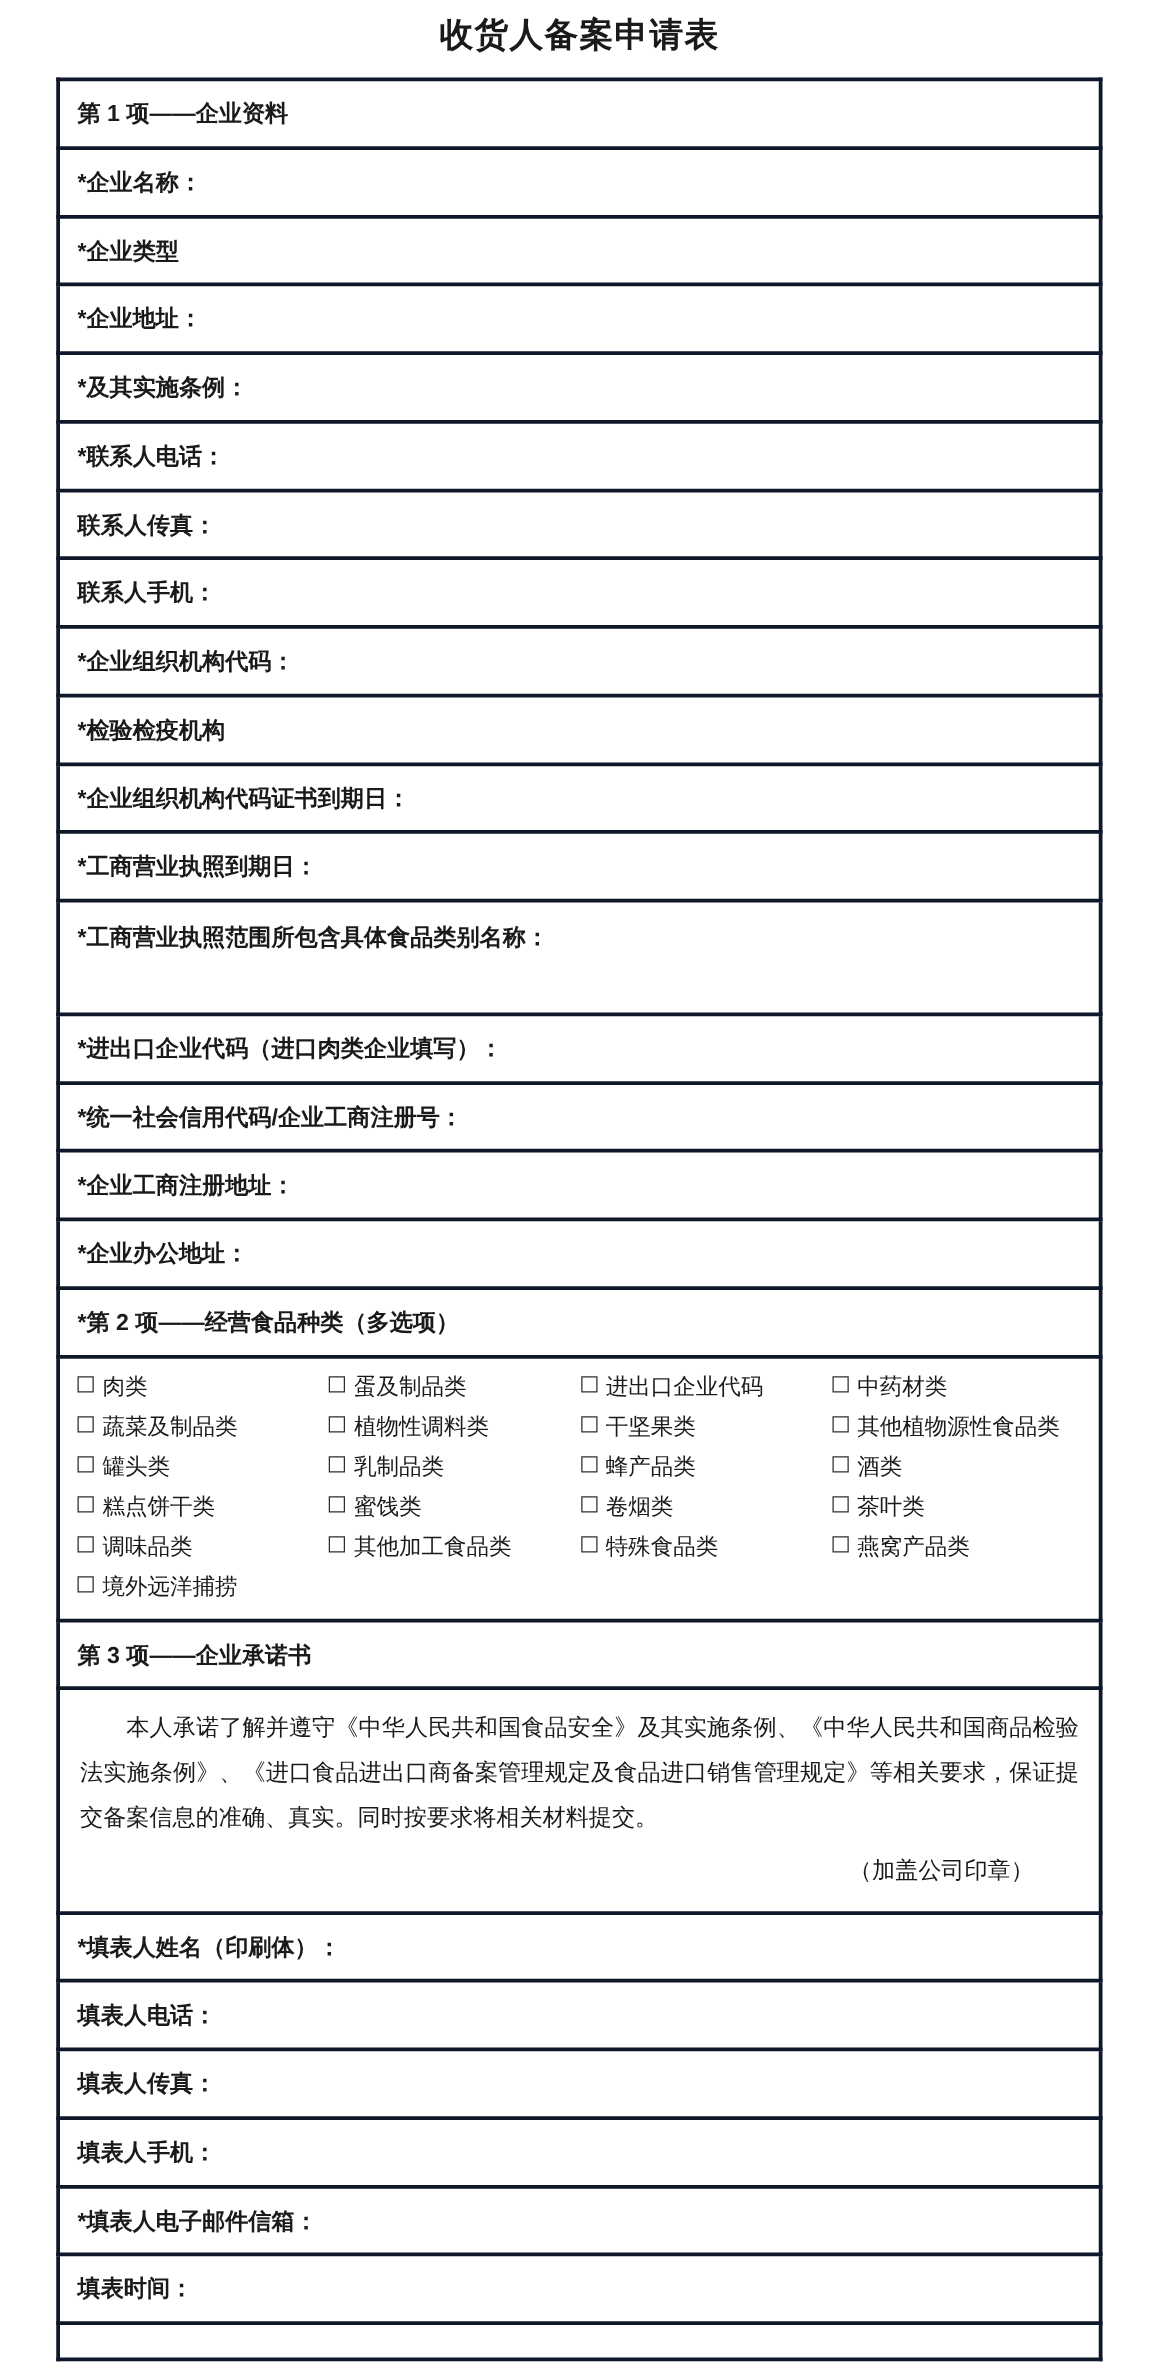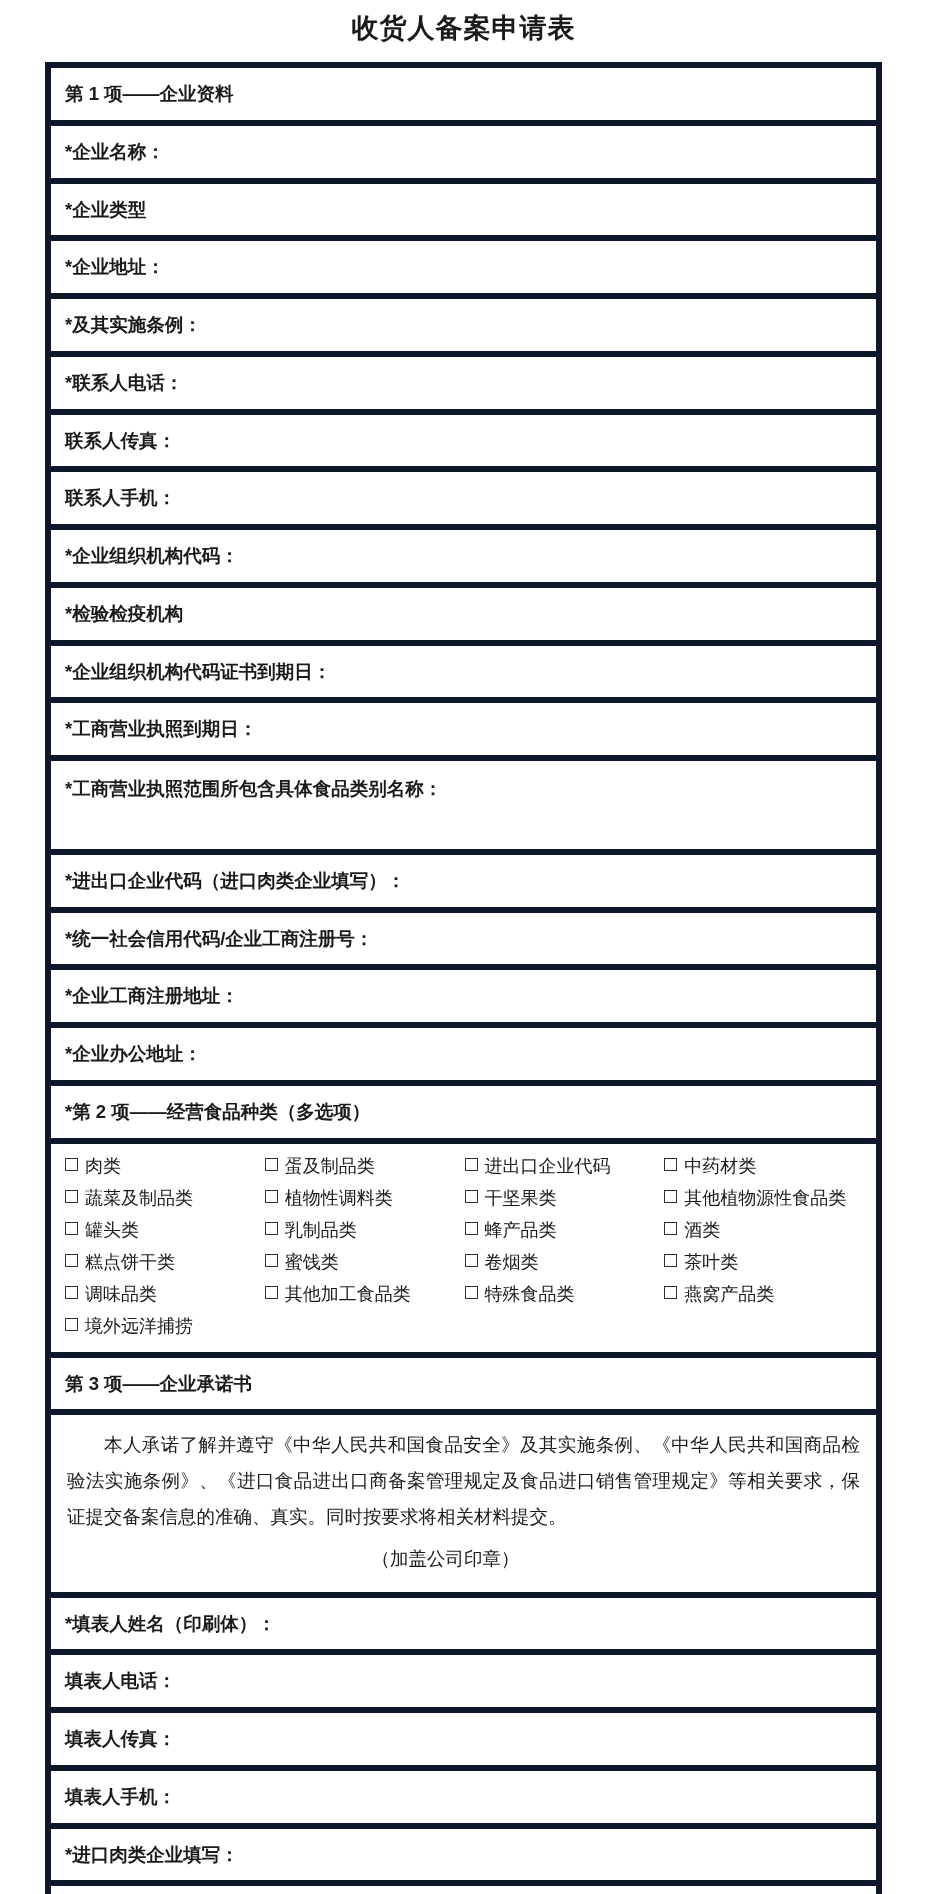--- a/index.html
+++ b/index.html
@@ -24,21 +24,21 @@
     font-weight: bold;
     letter-spacing: 1px;
     padding: 10px 0 16px 0;
   }
   table.form {
     width: 100%;
     border-collapse: collapse;
     table-layout: fixed;
   }
   table.form td {
-    border: 6px solid #0f172a;
+    border: 3px solid #0f172a;
     padding: 0;
     vertical-align: middle;
   }
   .cell {
     padding: 12px 12px 12px 14px;
     font-size: 18.5px;
     line-height: 1.5;
     min-height: 22px;
   }
   .section-head .cell {
@@ -83,21 +83,21 @@
     line-height: 1.95;
     text-align: justify;
     text-justify: inter-ideograph;
   }
   .pledge-body p {
     margin: 0;
     text-indent: 2em;
   }
   .pledge-seal {
     margin: 6px 0 4px 0;
-    text-align: center;
+    text-align: right;
     padding-right: 36px;
     text-indent: 0;
     font-size: 18.5px;
   }
   .note-cell {
     padding: 13px 12px 13px 14px;
     font-size: 18.5px;
   }
 </style>
 </head>
@@ -280,21 +280,21 @@
           <div class="cell">填表人传真：</div>
         </td>
       </tr>
       <tr class="row-field">
         <td>
           <div class="cell">填表人手机：</div>
         </td>
       </tr>
       <tr class="row-field">
         <td>
-          <div class="cell">*进口肉类企业填写：</div>
+          <div class="cell">*填表人电子邮件信箱：</div>
         </td>
       </tr>
       <tr class="row-field">
         <td>
           <div class="cell">填表时间：</div>
         </td>
       </tr>
 
       <tr>
         <td>

